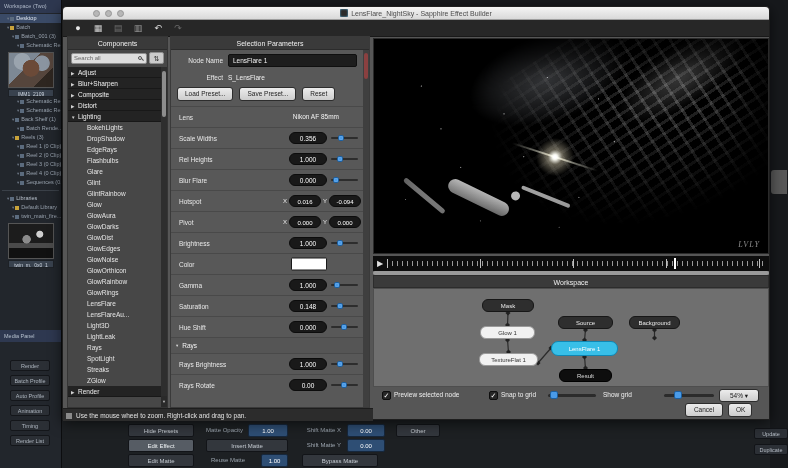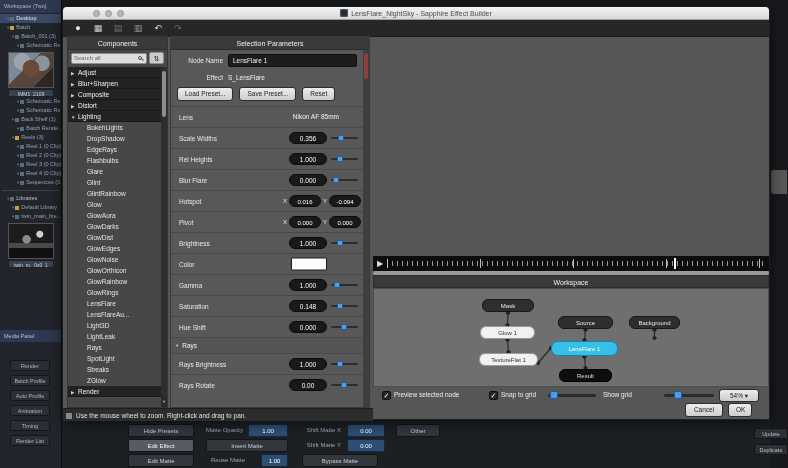--- a/index.html
+++ b/index.html
@@ -503,20 +503,36 @@
             <span class="strack">
               <span class="shandle" style="left: 10px;"></span>
             </span>
           </div>
         </div>
       <div class="param-scroll">
         <div class="param-thumb"></div>
       </div>
     </div>
 
+    <div class="preview">
+      <div class="stars"></div>
+      <div class="galaxy"></div>
+      <div class="city"></div>
+      <div class="city-glow"></div>
+      <div class="person">
+        <div class="p-legs"></div>
+        <div class="p-body"></div>
+        <div class="p-head"></div>
+        <div class="p-arm"></div>
+      </div>
+      <div class="flare-streak"></div>
+      <div class="flare"></div>
+      <div class="vignette"></div>
+      <div class="watermark">LVLY</div>
+    </div>
 
     <div class="transport">
       <div class="play-btn">▶</div>
       <div class="timeline">
         <div class="tl-major"></div>
         <div class="playhead"></div>
       </div>
     </div>
     <div class="hscroll"></div>
 

